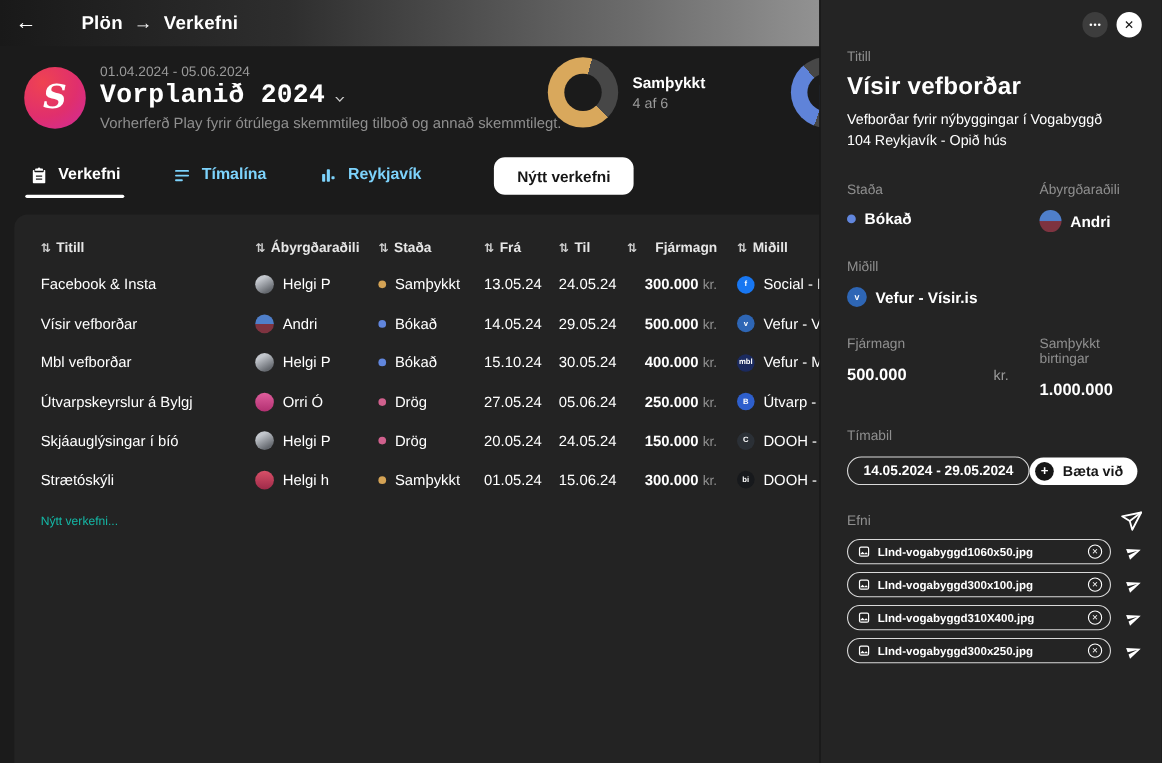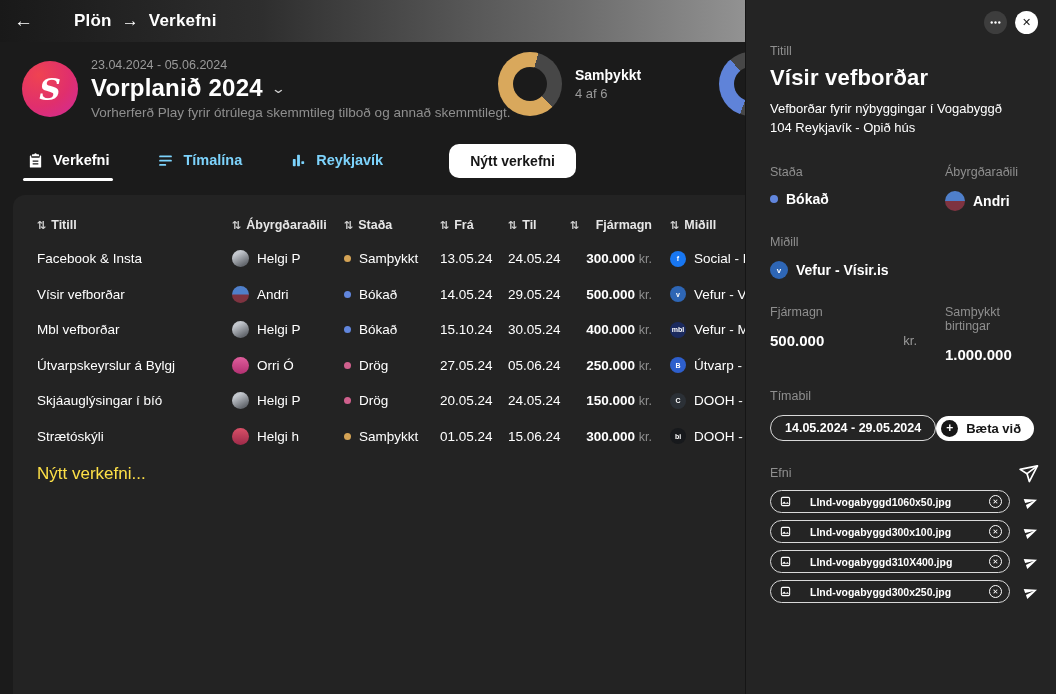--- a/index.html
+++ b/index.html
@@ -15,21 +15,21 @@
   .back { font-size:19px; color:#fff; cursor:pointer; width:30px; }
   .crumbs { display:flex; gap:10px; font-size:17px; font-weight:bold; margin-left:30px; letter-spacing:.2px; }
 
   .plan-head { display:flex; align-items:center; padding:16px 22px 10px 22px; }
   .logo { width:56px; height:56px; border-radius:50%;
     background:radial-gradient(circle at 30% 25%,#ef4351 0%,#e02f6d 55%,#cf2b9b 100%);
     display:flex; align-items:center; justify-content:center; flex:0 0 auto; }
   .logo span { font-size:30px; font-weight:bold; color:#fff; font-family:"DejaVu Serif",serif; font-style:italic; }
   .plan-meta { margin-left:13px; min-width:0; }
   .plan-dates { font-size:12.5px; color:#9a9a9a; }
-  .plan-title-row { display:flex; align-items:center; gap:10px; margin:2px 0 3px 0; }
+  .plan-title-row { display:flex; align-items:center; gap:10px; margin:2px 0 3px 0;font-family:Liberation Mono, monospace; }
   .plan-title { font-size:24px; font-weight:bold; letter-spacing:.2px; }
   .chev { color:#cfcfcf; font-size:13px; transform:scaleX(1.4); cursor:pointer; }
   .plan-sub { font-size:13.5px; color:#8f8f8f; white-space:nowrap; }
 
   .stats { position:absolute; left:498px; top:52px; display:flex; gap:78px; }
   .stat { display:flex; align-items:center; gap:13px; }
   .donut { width:64px; height:64px; border-radius:50%; position:relative; flex:0 0 auto; }
   .donut::after { content:""; position:absolute; inset:15px; border-radius:50%; background:#1b1b1b; }
   .stat-label { font-size:14px; font-weight:bold; white-space:nowrap; }
   .stat-count { font-size:13px; color:#9a9a9a; margin-top:3px; white-space:nowrap; }
@@ -57,21 +57,21 @@
   .trow { height:35.5px; font-size:13.5px; }
   .cell-owner, .cell-status, .cell-media { display:flex; align-items:center; gap:8px; }
   .avatar { width:17px; height:17px; border-radius:50%; flex:0 0 auto; }
   .dot { width:7px; height:7px; border-radius:50%; flex:0 0 auto; }
   .cell-money { text-align:right; font-weight:bold; }
   .cell-money .kr { color:#8f8f8f; font-weight:normal; font-size:12.5px; }
   .cell-media { padding-left:18px; white-space:nowrap; }
   .micon { width:16px; height:16px; border-radius:50%; display:flex; align-items:center;
     justify-content:center; font-size:7px; font-weight:bold; color:#fff; flex:0 0 auto; }
   .tfoot { margin-top:2px; height:35px; display:flex; align-items:center;
-    color:#fde047; font-size:17px; cursor:pointer; }
+    color:#14b8a6; font-size:11px; cursor:pointer; }
 
   
   .panel { position:absolute; left:745px; top:0; width:311px; height:694px; background:#242424;
     border-left:1px solid #151515; padding:0 18px 0 24px; overflow:hidden; }
   .panel-actions { display:flex; justify-content:flex-end; gap:8px; padding-top:11px; }
   .circle-btn { width:23px; height:23px; border-radius:50%; border:none; cursor:pointer;
     display:flex; align-items:center; justify-content:center; font-family:inherit; }
   .btn-more { background:#3d3d3d; color:#fff; font-size:12px; letter-spacing:1px; line-height:0; }
   .btn-close { background:#fff; color:#161616; font-size:11px; font-weight:bold; }
   .flabel { font-size:12.5px; color:#8f8f8f; }
@@ -89,21 +89,21 @@
   .chip-date { display:inline-flex; align-items:center; border:1.5px solid #d9d9d9; border-radius:15px;
     padding:5px 14px; font-size:12.5px; font-weight:bold; background:transparent; color:#fff;
     font-family:inherit; cursor:pointer; }
   .btn-add { display:inline-flex; align-items:center; gap:8px; background:#fff; color:#161616;
     border:none; border-radius:16px; padding:4px 13px 4px 5px; font-size:13px; font-weight:bold;
     font-family:inherit; cursor:pointer; }
   .plus-circle { width:17px; height:17px; border-radius:50%; background:#161616; color:#fff;
     display:flex; align-items:center; justify-content:center; font-size:12px; }
   .efni-head { display:flex; align-items:center; justify-content:space-between; margin-top:22px; }
   .file-row { display:flex; align-items:center; margin-top:7px; }
-  .file-chip { flex:0 0 240px; display:flex; align-items:center; gap:19px; border:1.5px solid #d9d9d9;
+  .file-chip { flex:0 0 240px; display:flex; align-items:center; gap:7px; border:1.5px solid #d9d9d9;
     border-radius:12px; height:23px; padding:0 7px 0 9px; }
   .file-name { font-size:10.5px; font-weight:bold; flex:1; white-space:nowrap; overflow:hidden; }
   .chip-x { width:13px; height:13px; border-radius:50%; border:1.2px solid #fff; color:#fff;
     font-size:7px; display:flex; align-items:center; justify-content:center; cursor:pointer; flex:0 0 auto; }
   .file-row .send-sm { margin-left:14px; }
   .comment-box { position:absolute; left:22px; right:16px; bottom:9px; height:40px; background:#2e2e2e;
     border:1.5px solid #ececec; border-radius:9px; display:flex; align-items:center; padding:0 12px;
     box-shadow:0 6px 14px rgba(0,0,0,.55); }
   .comment-box input { flex:1; background:transparent; border:none; outline:none; color:#fff;
     font-size:15px; font-family:inherit; }
@@ -127,21 +127,21 @@
         <span>→</span>
         <span>Verkefni</span>
       </div>
     </div>
 
     <div class="plan-head">
       <div class="logo">
           <span>S</span>
         </div>
       <div class="plan-meta">
-        <div class="plan-dates">23.04.2024 - 05.06.2024</div>
+        <div class="plan-dates">01.04.2024 - 05.06.2024</div>
         <div class="plan-title-row">
           <span class="plan-title">Vorplanið 2024</span>
           <span class="chev">⌄</span>
         </div>
         <div class="plan-sub">Vorherferð Play fyrir ótrúlega skemmtileg tilboð og annað skemmtilegt.</div>
       </div>
     </div>
 
     <div class="stats">
       <div class="stat">

